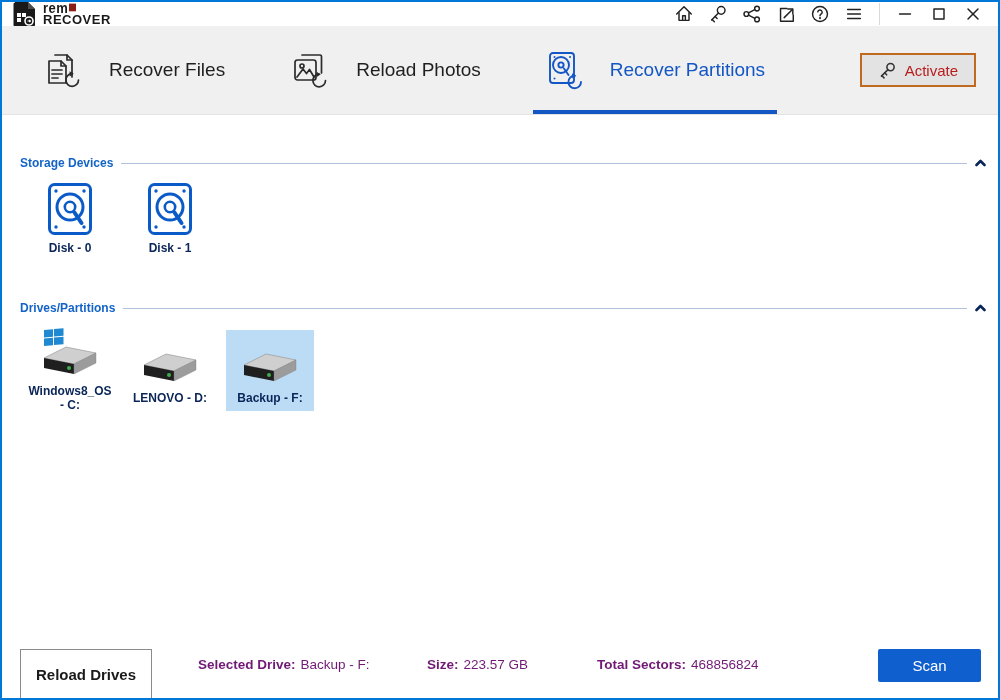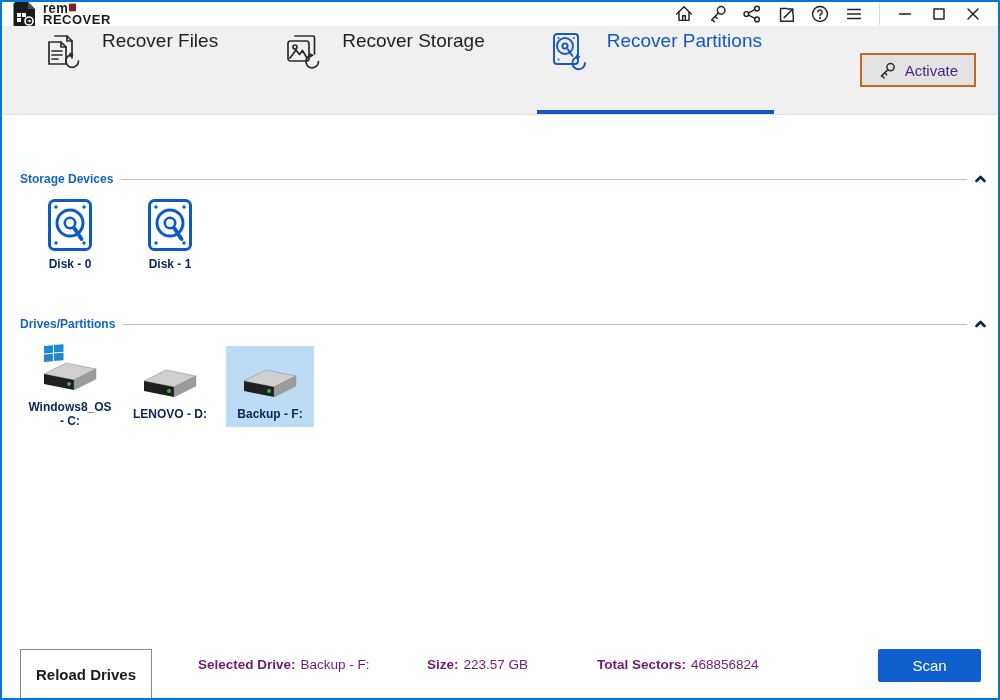--- a/index.html
+++ b/index.html
@@ -36,49 +36,49 @@
   .tb-divider { width:1px; height:22px; background:#d9d9d9; margin:0 4px; }
 
   
   .tabbar {
     height:89px; background:var(--tabbar_bg);
     display:flex; align-items:stretch;
     padding-left:28px; flex-shrink:0;
     border-bottom:1px solid #e3e3e3;
   }
   .tab {
-    display:flex; align-items:flex-start; gap:18px;
+    display:flex; align-items:center; gap:25px;
     padding:4px 12px 0 12px; cursor:pointer;
     border-bottom:4px solid transparent;
   }
   .tab + .tab { margin-left:40px; }
   .tab-label { font-size:19px; color:#1f1f1f; white-space:nowrap; }
   .tab.active { border-bottom-color:var(--accent_blue); }
   .tab.active .tab-label { color:var(--accent_blue); }
   .tab svg.dark-icon { stroke:#2b2b2b; fill:none; stroke-width:1.7; stroke-linecap:round; stroke-linejoin:round; }
   .tab svg.blue-icon { stroke:var(--accent_blue); fill:none; stroke-width:1.9; stroke-linecap:round; stroke-linejoin:round; }
 
   .activate-btn {
     margin-left:auto; margin-right:22px; align-self:center;
     height:34px; padding:0 16px;
     background:#e3e3e3; border:2px solid var(--activate_border);
     display:flex; align-items:center; gap:8px; cursor:pointer;
     font-family:"Liberation Sans", sans-serif;
   }
-  .activate-btn span { font-size:15px; color:#4c1d95; }
+  .activate-btn span { font-size:15px; color:#b91c1c; }
   .activate-btn svg { stroke:#333; fill:none; stroke-width:1.8; stroke-linecap:round; }
 
   
   .content { flex:1; background:#fff; padding:0 0 0 18px; overflow:hidden; }
 
   .section-header {
     display:flex; align-items:center; gap:8px;
     margin-top:40px; padding-right:12px;
   }
-  .section-header:first-child { margin-top:57px; }
+  .section-header:first-child { margin-top:41px; }
   .section-title { font-size:12px; font-weight:bold; color:var(--section_blue); white-space:nowrap; }
   .section-line { flex:1; height:1px; background:#b3c0da; }
   .section-caret { flex-shrink:0; cursor:pointer; display:flex; }
   .section-caret svg { stroke:var(--navy_text); fill:none; stroke-width:2.6; stroke-linecap:round; stroke-linejoin:round; }
 
   .items-row { display:flex; align-items:center; gap:12px; padding-left:6px; margin-top:8px; }
   .item {
     width:88px; display:flex; flex-direction:column; align-items:center;
     padding:4px 2px 6px 2px; cursor:pointer;
   }
@@ -222,21 +222,21 @@
 
     <div class="tab">
       <svg class="dark-icon" width="42" height="42" viewBox="0 0 42 42">
         <path d="M13,6 H31 a1.5,1.5 0 0 1 1.5,1.5 V24"></path>
         <rect x="6" y="11" width="21" height="20" rx="2.5"></rect>
         <circle cx="13" cy="17" r="2"></circle>
         <path d="M8,28 L14,20 L17.5,24.5 L20.5,20.5 L25,28"></path>
         <path d="M36.5,31.5 A6.3,6.3 0 1 1 30,25.2"></path>
         <polygon points="27.5,22.7 31.8,25.3 27.8,28.1" fill="#2b2b2b" stroke="none"></polygon>
       </svg>
-      <span class="tab-label">Recover Storage</span>
+      <span class="tab-label">Reload Photos</span>
     </div>
 
     <div class="tab active">
       <svg class="blue-icon" width="40" height="42" viewBox="0 0 40 42">
         <rect x="5" y="4" width="24" height="30" rx="3"></rect>
         <circle cx="16" cy="16" r="8"></circle>
         <circle cx="16" cy="16" r="2.6"></circle>
         <path d="M19,19.5 L23.5,26"></path>
         <circle cx="9.5" cy="8" r="1" fill="#1356C4" stroke="none"></circle>
         <circle cx="25" cy="8" r="1" fill="#1356C4" stroke="none"></circle>

